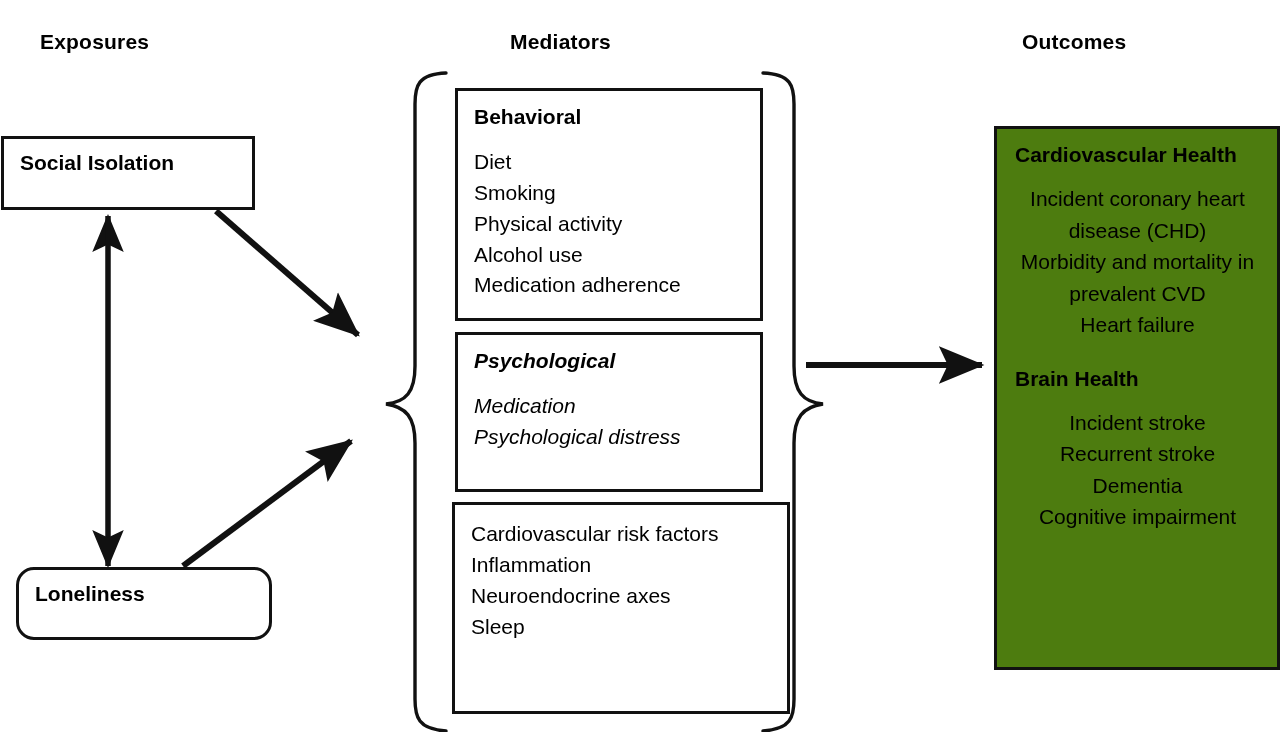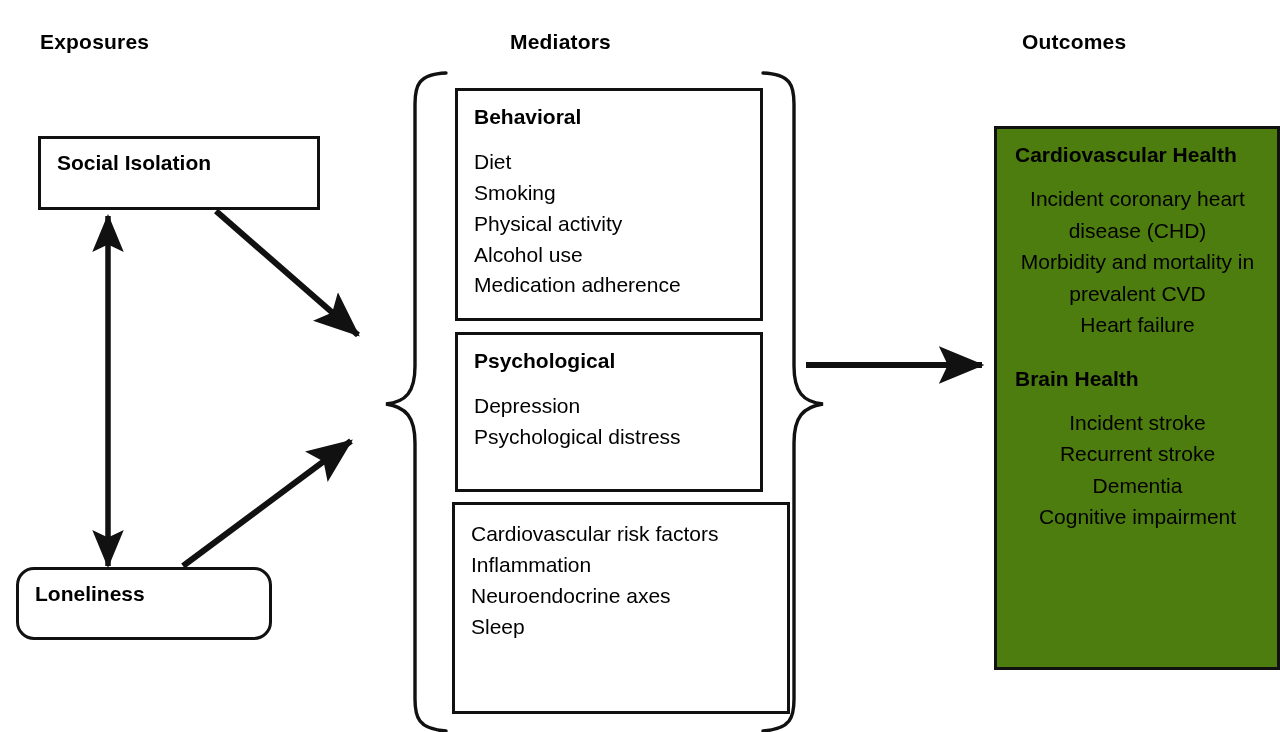--- a/index.html
+++ b/index.html
@@ -87,40 +87,40 @@
 <body>
 
 <div id="stage">
 
   <div class="col-title" style="left:40px;top:30px;width:140px;">Exposures</div>
 
   <div class="col-title" style="left:510px;top:30px;width:140px;">Mediators</div>
 
   <div class="col-title" style="left:1022px;top:30px;width:140px;">Outcomes</div>
 
-  <div class="ebox" style="left:1px;top:136px;width:282px;height:74px;margin-left:37px;">
+  <div class="ebox" style="left:1px;top:136px;width:254px;height:74px;">
     <div class="ebox-label">Social Isolation</div>
   </div>
 
   <div class="ebox" style="left:16px;top:567px;width:256px;height:73px;border-radius:18px;">
     <div class="ebox-label">Loneliness</div>
   </div>
 
   <div class="mbox" style="left:455px;top:88px;width:308px;height:233px;">
     <div class="m-head">Behavioral</div>
     <div class="m-item">Diet</div>
     <div class="m-item">Smoking</div>
     <div class="m-item">Physical activity</div>
     <div class="m-item">Alcohol use</div>
     <div class="m-item">Medication adherence</div>
   </div>
 
-  <div class="mbox" style="left:455px;top:332px;width:308px;height:160px;">
+  <div class="mbox" style="left:455px;top:332px;width:308px;height:160px;font-style:italic;">
     <div class="m-head">Psychological</div>
-    <div class="m-item">Depression</div>
+    <div class="m-item">Medication</div>
     <div class="m-item">Psychological distress</div>
   </div>
 
   <div class="mbox" style="left:452px;top:502px;width:338px;height:212px;">
     <div class="m-item">Cardiovascular risk factors</div>
     <div class="m-item">Inflammation</div>
     <div class="m-item">Neuroendocrine axes</div>
     <div class="m-item">Sleep</div>
   </div>
 

